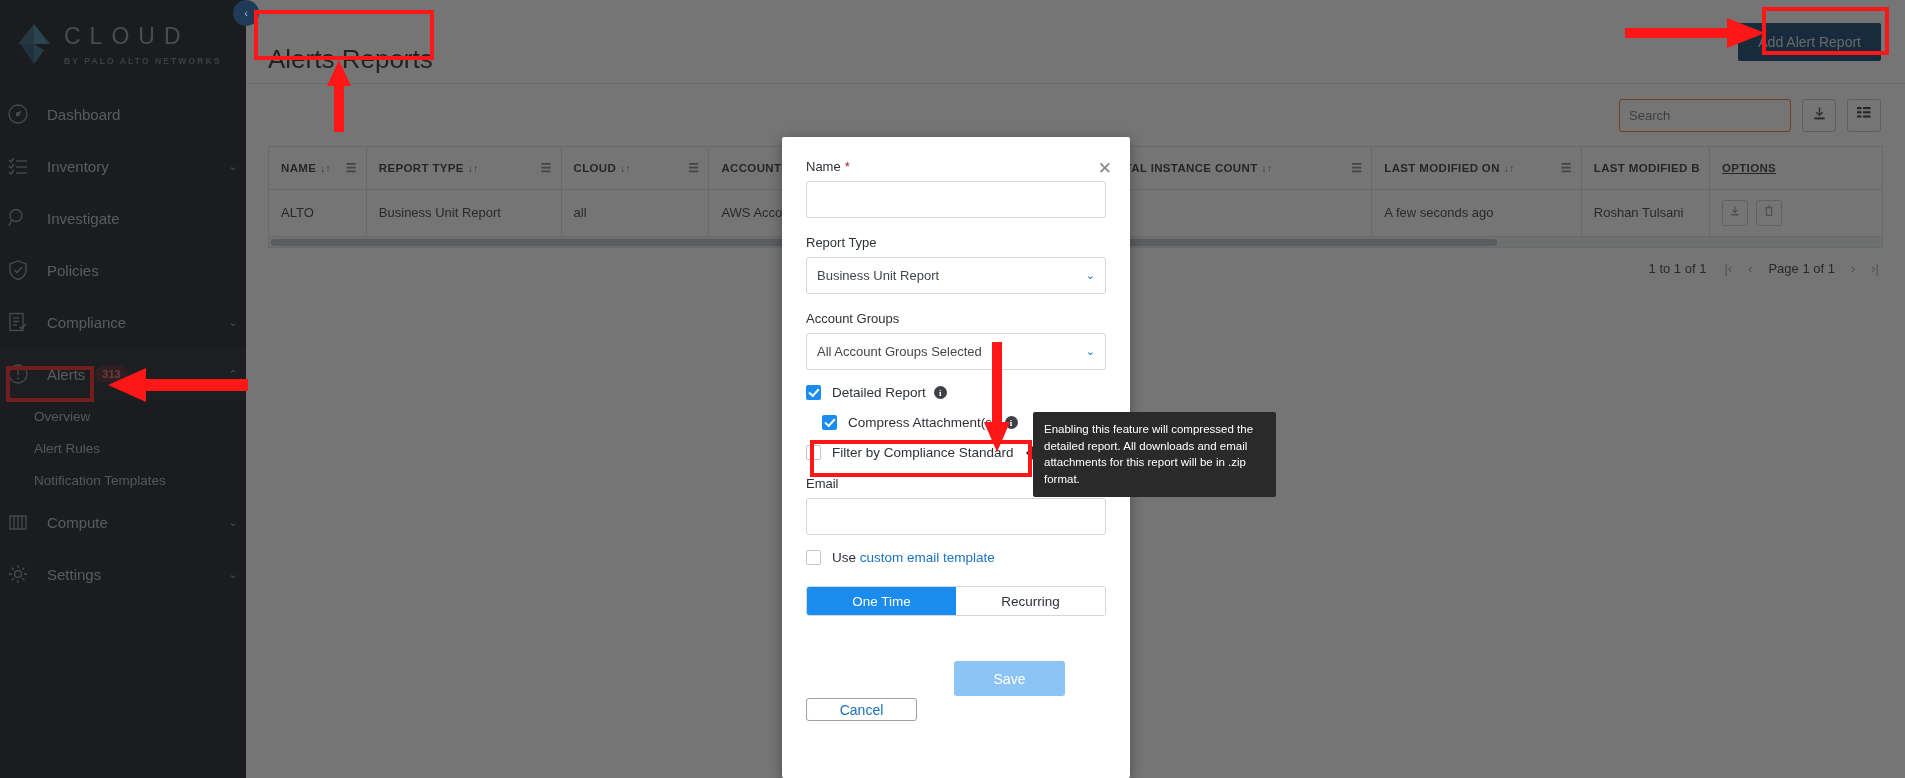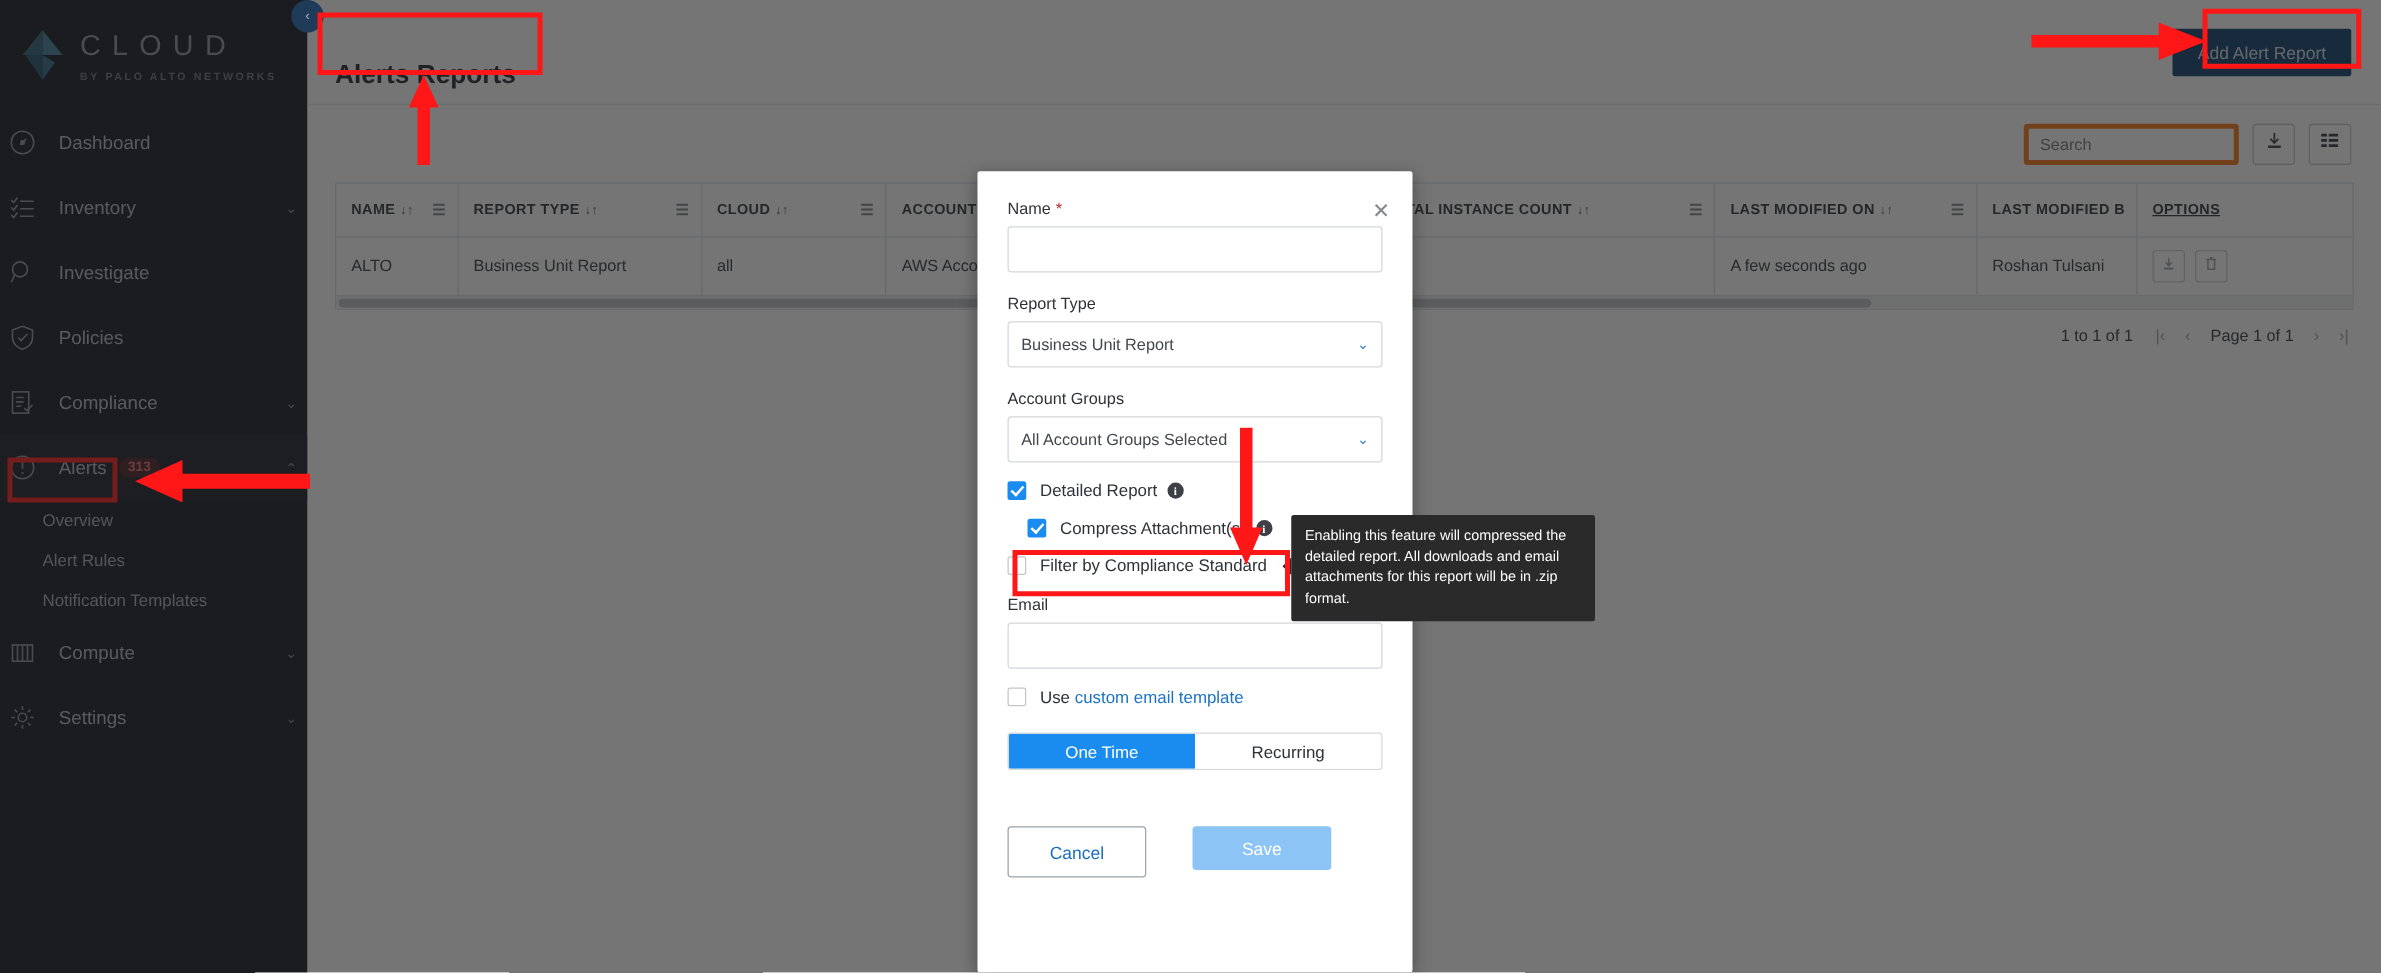--- a/index.html
+++ b/index.html
@@ -58,31 +58,31 @@
   
   .main {
     position: absolute; left: 246px; top: 0; right: 0; bottom: 0;
     background: #ffffff;
   }
   .topbar {
     height: 84px; border-bottom: 1px solid #e3e5e8;
     display: flex; align-items: center; justify-content: space-between;
     padding: 0 24px 0 22px;
   }
-  .page-title { font-size: 21px; color: #22262b; font-weight: 700; margin-top: 36px; }
+  .page-title { font-size: 26px; color: #22262b; font-weight: 400; margin-top: 36px; }
   .btn-primary {
     background: #0a3d6b; color: #d6dde4; font-size: 14px;
     padding: 11px 20px; border: none; border-radius: 2px; cursor: pointer;
   }
   .toolbar {
     height: 62px; display: flex; align-items: center; justify-content: flex-end;
     padding: 0 24px; gap: 11px;
   }
   .search-box {
-    width: 172px; height: 33px; border: 4px solid #f97316; border-radius: 3px;
+    width: 172px; height: 33px; border: 1px solid #f97316; border-radius: 3px;
     display: flex; align-items: center; padding: 0 9px; background: #fff;
   }
   .search-box input {
     flex: 1; border: none; outline: none; font-size: 13px; color: #3b4149;
     font-family: "Liberation Sans", sans-serif; background: transparent;
   }
   .icon-btn {
     width: 34px; height: 33px; border: 1px solid #bfc4ca; border-radius: 3px;
     background: #fff; display: flex; align-items: center; justify-content: center;
     cursor: pointer;
@@ -172,23 +172,24 @@
     border: 1px solid #d3d7db; border-radius: 3px; overflow: hidden;
   }
   .seg > div {
     flex: 1; display: flex; align-items: center; justify-content: center;
     font-size: 13.5px; cursor: pointer;
   }
   .seg .on { background: #1a8cf0; color: #fff; }
   .seg .off { background: #fff; color: #2d3238; }
   .m-actions { display: flex; gap: 25px; margin-top: 45px; }
   .btn-cancel {
-    width: 111px; height: 41px; border: 1px solid #9ba1a8; border-radius: 3px;
+    width: 111px; height: 23px; border: 1px solid #9ba1a8; border-radius: 3px;
     background: #fff; color: #1a6fc0; font-size: 14px; cursor: pointer;
     font-family: "Liberation Sans", sans-serif;
+    margin-top: 37px;
   }
   .btn-save {
     width: 111px; height: 35px; border: none; border-radius: 3px;
     background: #8cc5f5; color: #ffffff; font-size: 14px; cursor: pointer;
     font-family: "Liberation Sans", sans-serif;
     margin-left: 12px;
   }
 
   
   .tooltip {

